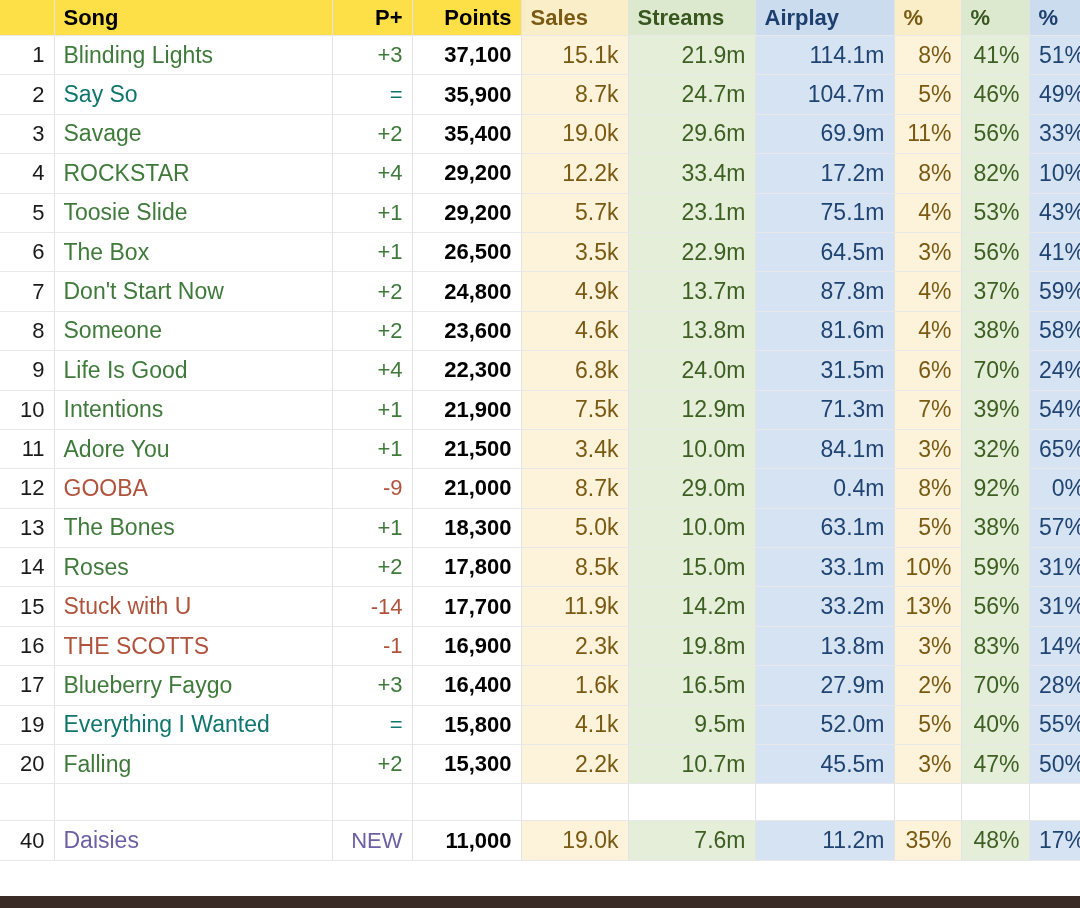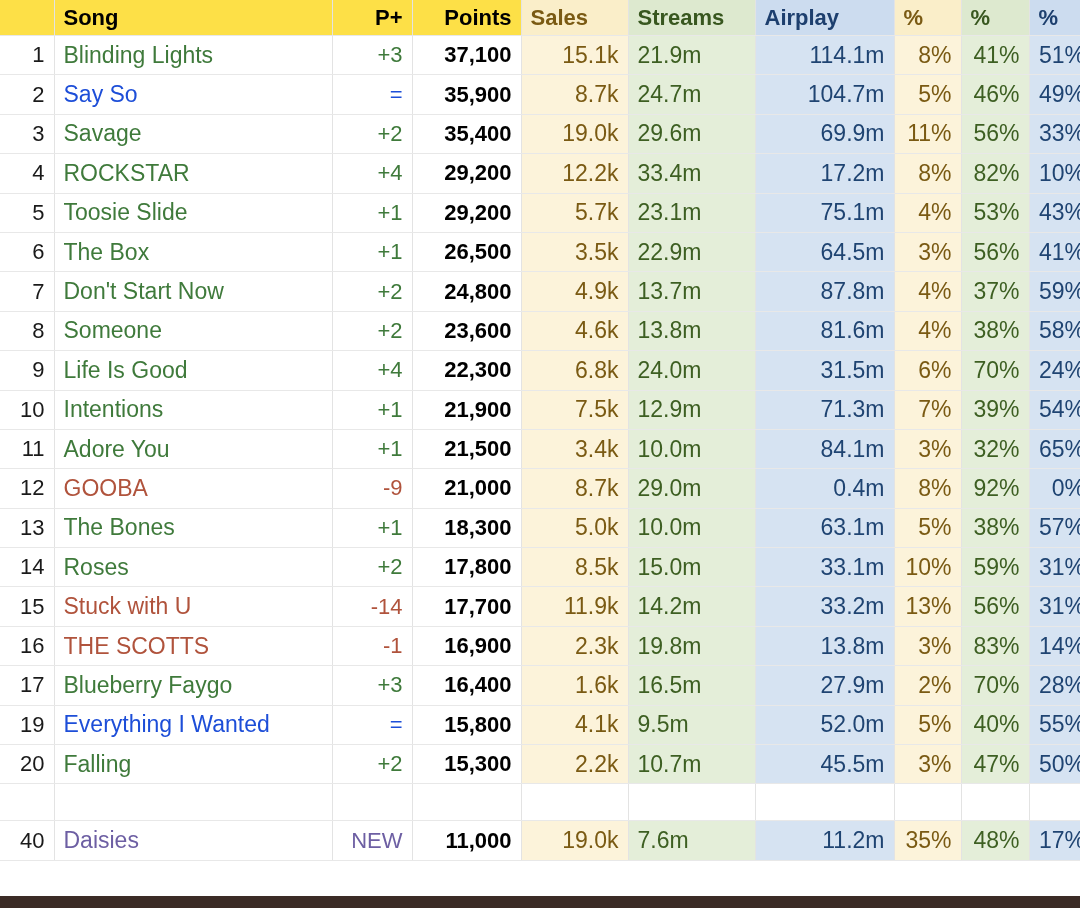--- a/index.html
+++ b/index.html
@@ -31,21 +31,21 @@
     vertical-align: middle;
   }
   #chart-table tr > *:last-child { border-right: none; }
 
   
   .col-rank    { width: 54px;  text-align: right; }
   .col-song    { width: 278px; text-align: left;  }
   .col-pp      { width: 80px;  text-align: right; }
   .col-points  { width: 109px; text-align: right; }
   .col-sales   { width: 107px; text-align: right; }
-  .col-streams { width: 127px; }
+  .col-streams { width: 127px; text-align: right; }
   .col-airplay { width: 139px; text-align: right; }
   .col-p1      { width: 67px;  text-align: right; }
   .col-p2      { width: 68px;  text-align: right; }
   .col-p3      { width: 65px;  text-align: right; }
 
   
   thead th {
     height: 35px;
     font-size: 22px;
     font-weight: bold;
@@ -75,21 +75,21 @@
   td.col-sales   { background:#fcf3da; color:#7a5a13;margin-left:17px; }
   td.col-streams { background:#e4eed9; color:#3d5f22; }
   td.col-airplay { background:#d6e3f2; color:#1f4472;margin-top:40px; }
   td.col-p1      { background:#fcf3da; color:#7a5a13; }
   td.col-p2      { background:#e4eed9; color:#3d5f22; }
   td.col-p3      { background:#d6e3f2; color:#1f4472; }
 
   
   .t-up      { color:#3f7a3b; }
   .t-down    { color:#b0533c; }
-  .t-same    { color:#1d4ed8;margin-left:48px; }
+  .t-same    { color:#0f766e;margin-left:48px; }
   .t-new     { color:#6d5fa3; }
 
   
   tr.spacer-row { height: 37px; }
   tr.spacer-row td { background:#ffffff !important; }
   tr.spacer-row td.col-sales,
   tr.spacer-row td.col-streams,
   tr.spacer-row td.col-airplay,
   tr.spacer-row td.col-p1,
   tr.spacer-row td.col-p2,

